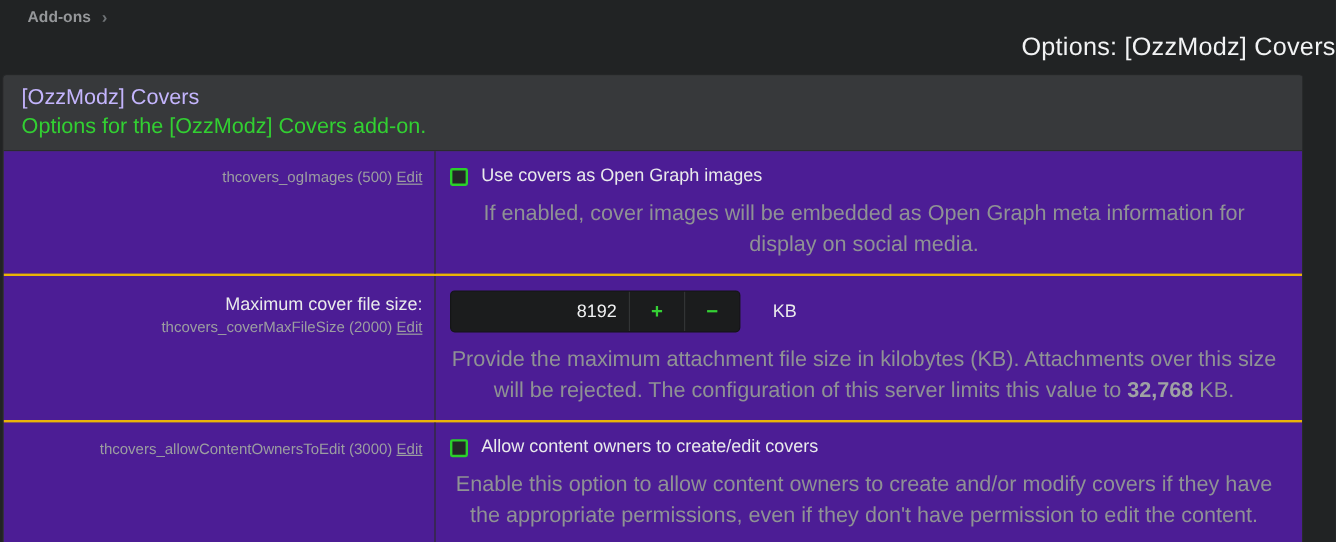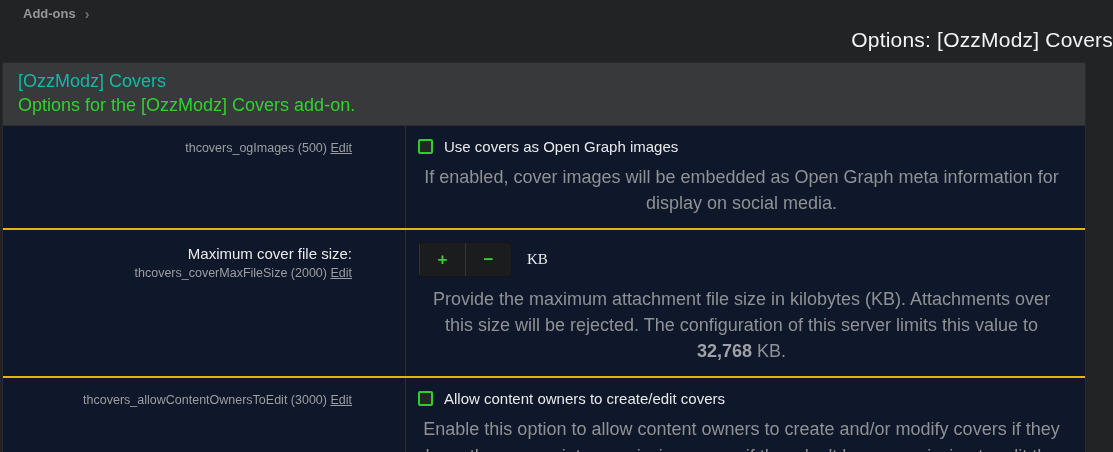--- a/index.html
+++ b/index.html
@@ -33,44 +33,44 @@
     border: 1px solid #282a2b;
     border-radius: 3px 3px 0 0;
     overflow: hidden;
     background: #414345;
   }
   .panel-header {
     background: #37393b;
     border-bottom: 1px solid #2a2c2d;
     padding: 8px 15px 9px 15px;
   }
-  .panel-header .ph-title { color: #14b8a6; font-size: 18px; font-weight: 400; }
+  .panel-header .ph-title { color: #c4b5fd; font-size: 18px; font-weight: 400; }
   .panel-header .ph-sub   { color: #32d032; font-size: 18px; margin-top: 3px; }
 
-  .opt-row { display: flex; background: #0f172a; gap: 43px; }
+  .opt-row { display: flex; background: #4c1d95; }
   .opt-row + .opt-row { border-top: 2px solid #eab308; }
   .label-cell {
     width: 359px; flex: 0 0 359px;
     text-align: right;
     padding: 15px 10px 12px 8px;
   }
   .control-cell {
     flex: 1;
     border-left: 1px solid #2b2d2e;
     padding: 12px 20px 12px 12px;
   }
   .row-1 { min-height: 79px; }
   .row-2 { min-height: 103px; }
   .row-3 { min-height: 95px; }
 
   .opt-main-label { font-size: 15px; color: #e9eaeb; margin-bottom: 4px; }
   .opt-id { font-size: 12.5px; color: #9c9ea1; }
   .edit-link { color: #9c9ea1; text-decoration: underline; cursor: pointer; }
 
-  .cb-line { display: flex; align-items: center; cursor: pointer; }
+  .cb-line { display: flex; align-items: flex-end; cursor: pointer; }
   .checkbox {
     width: 15px; height: 15px;
     border: 2px solid #2bd02b;
     background: #242628;
     border-radius: 2px;
     margin-right: 11px;
     flex: 0 0 auto;
   }
   .cb-label { font-size: 15px; color: #e9eaeb; }
 
@@ -110,21 +110,21 @@
     width: 46px;
     background: #1b1c1d;
     border: none;
     border-left: 1px solid #323435;
     color: #35d035;
     font-size: 17px;
     font-weight: bold;
     cursor: pointer;
     line-height: 1;
   }
-  .unit-label { margin-left: 15px; font-size: 15px; color: #e9eaeb; font-family: Liberation Serif, serif; }
+  .unit-label { margin-left: 27px; font-size: 15px; color: #e9eaeb; }
 
   
   .save-bar {
     display: block;
     position: relative;
     margin-left: 2px;
     width: 949px;
     height: 39px;
     background: #5c9ded;
     border: none;
@@ -178,20 +178,21 @@
     <div class="label-cell">
       <div class="opt-main-label">Maximum cover file size:</div>
       <div class="opt-id">
         <span>thcovers_coverMaxFileSize (2000)</span>
         <a class="edit-link">Edit</a>
       </div>
     </div>
     <div class="control-cell">
       <div class="num-line">
         <span class="num-group">
+          <input class="num-input" type="text" value="8192" style="">
           <button class="step-btn">+</button>
           <button class="step-btn">−</button>
         </span>
         <span class="unit-label">KB</span>
       </div>
       <div class="desc"><span>Provide the maximum attachment file size in kilobytes (KB). Attachments over this size will be rejected. The configuration of this server limits this value to </span><b>32,768</b><span> KB.</span></div>
     </div>
   </div>
 
   <div class="opt-row row-3">

